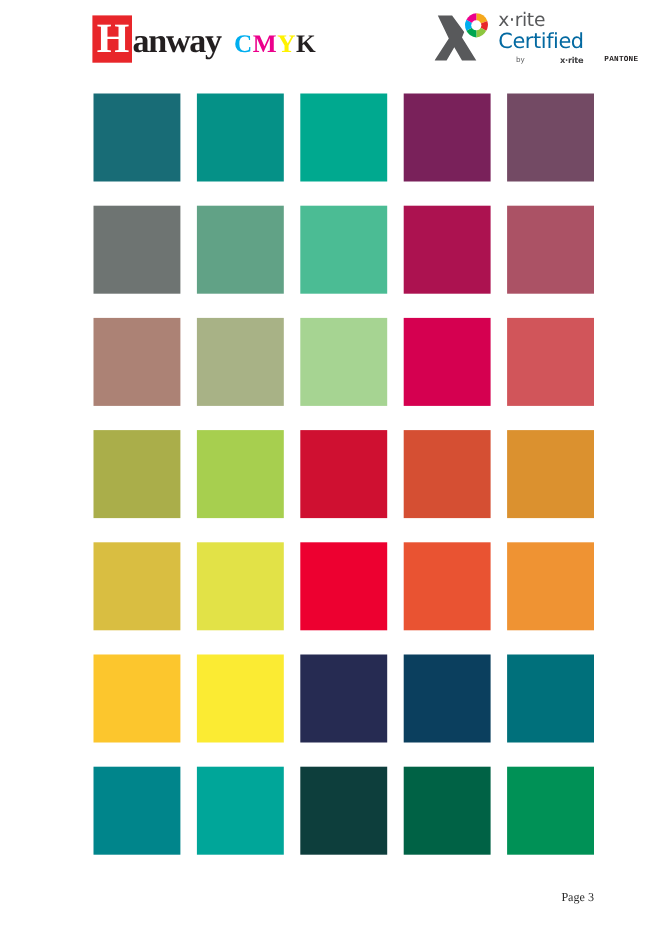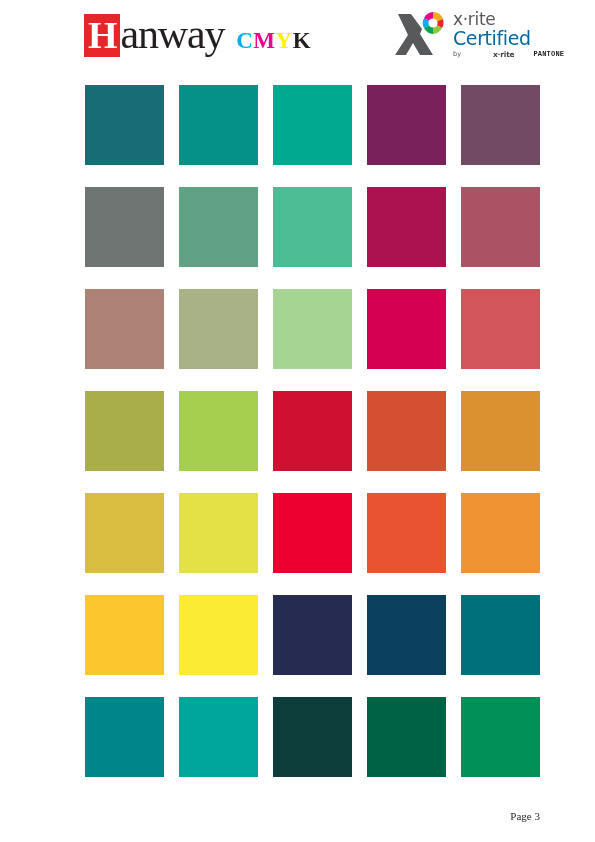--- a/index.html
+++ b/index.html
@@ -38,22 +38,22 @@
     color: #ffffff;
     font-family: "Liberation Serif", serif;
     font-weight: bold;
     font-size: 38px;
     line-height: 38px;
     padding: 2px 3px 3px 4px;
     letter-spacing: -1px;
   }
   .brand-rest {
     font-family: "Liberation Serif", serif;
-    font-weight: normal;
-    font-size: 42px;
+    font-weight: bold;
+    font-size: 31px;
     line-height: 38px;
     color: #231f20;
     letter-spacing: -1.2px;
     margin-left: 1px;
   }
   .brand-cmyk {
     margin-left: 12px;
     font-family: "Liberation Serif", serif;
     font-weight: bold;
     font-size: 23px;
@@ -102,20 +102,21 @@
   }
   .xr-line3 {
     margin-top: 1px;
     display: flex;
     align-items: flex-end;
     gap: 16px;
     font-family: "DejaVu Sans", sans-serif;
     font-size: 6.5px;
     line-height: 9px;
     color: #3f3f41;
+    margin-left: 16px;
   }
   .xr-by { font-size: 6.5px; color: #58595b; }
   .xr-small-x {
     display: inline-block;
     width: 8px;
     height: 8px;
     border-radius: 50%;
     background: #58595b;
     position: relative;
   }

